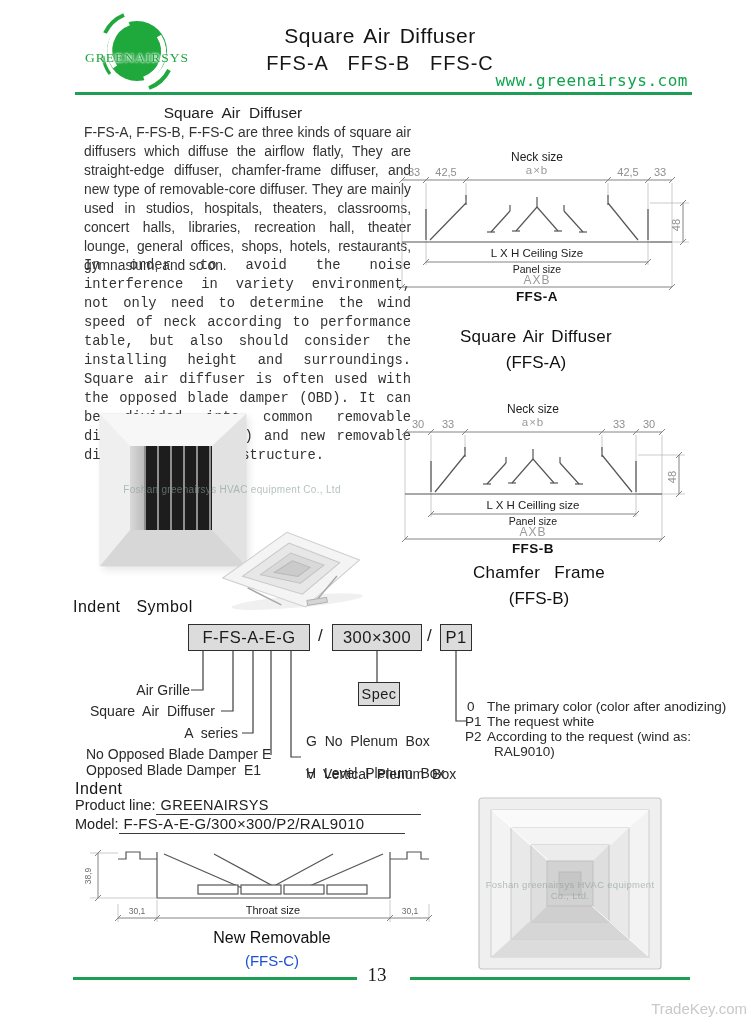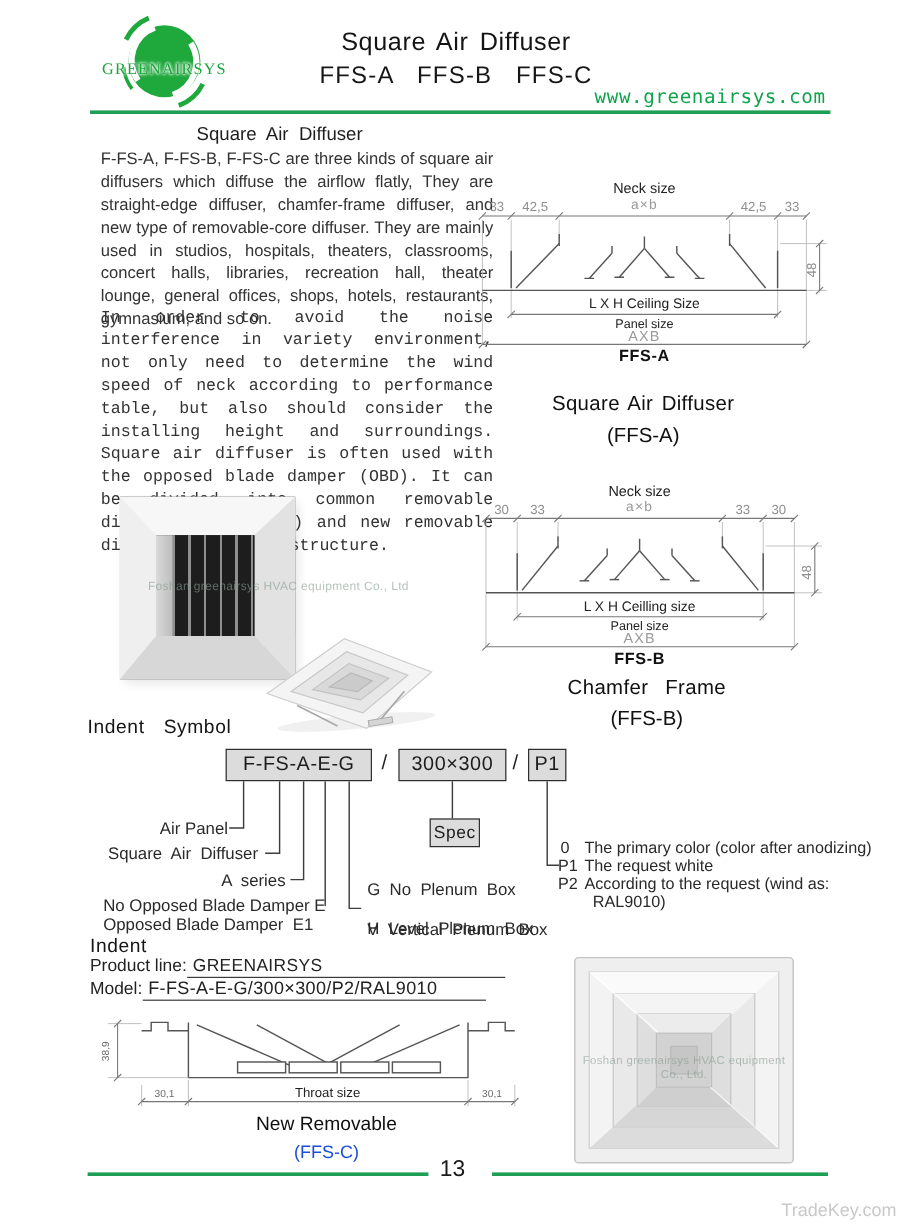--- a/index.html
+++ b/index.html
@@ -83,21 +83,21 @@
   .ind-row1{left:75px;top:797px;width:346px;}
   .ind-row2{left:75px;top:815px;width:330px;}
   .ind-val{flex:1;border-bottom:1.4px solid #3a3a3a;padding:0 0 1px 5px;letter-spacing:.3px;}
 
   
   .photo2{left:477px;top:795px;width:186px;height:178px;}
 
   
   .rule-bl{left:73px;top:977px;width:284px;height:2.5px;background:#1f9e56;}
   .rule-br{left:410px;top:977px;width:280px;height:2.5px;background:#1f9e56;}
-  .pageno{left:355px;top:964px;width:44px;font-size:19px;color:#1a1a1a;}
+  .pageno{left:355px;top:964px;width:44px;font-size:19px;color:#1a1a1a;font-family:Liberation Serif, serif;}
   .tk{left:635px;top:1000px;width:112px;font-size:15px;color:#c9c9c9;}
 </style>
 </head>
 <body>
 
 <div class="page">
 
   <div class="abs logo-wrap">
     <svg width="110" height="86" viewBox="0 0 110 86">
       <circle cx="55" cy="41" r="30" fill="#1fa83c"></circle>
@@ -283,21 +283,21 @@
     </g>
   </svg>
 
   <div class="abs codebox bx-code">F-FS-A-E-G</div>
   <span class="abs slash" style="left:318px">/</span>
   <div class="abs codebox bx-size">300×300</div>
   <span class="abs slash" style="left:427px">/</span>
   <div class="abs codebox bx-fin">P1</div>
   <div class="abs codebox bx-spec">Spec</div>
 
-  <span class="abs sym-lbl rt" style="left:90px;top:682px;width:100px">Air Panel</span>
+  <span class="abs sym-lbl rt" style="left:90px;top:682px;width:100px">Air Grille</span>
   <span class="abs sym-lbl rt pre" style="left:60px;top:703px;width:155px">Square  Air  Diffuser</span>
   <span class="abs sym-lbl rt pre" style="left:90px;top:725px;width:148px">A  series</span>
   <span class="abs sym-lbl" style="left:86px;top:746px">No Opposed Blade Damper E</span>
   <span class="abs sym-lbl" style="left:86px;top:762px">Opposed Blade Damper</span>
   <span class="abs sym-lbl" style="left:244px;top:762px">E1</span>
 
   <span class="abs sym-lbl pre" style="left:306px;top:733px">G  No  Plenum  Box</span>
   <span class="abs sym-lbl pre" style="left:306px;top:766px">V  Vertical  Plenum  Box</span>
   <span class="abs sym-lbl pre" style="left:306px;top:765px">H  Level  Plenum  Box</span>
 

